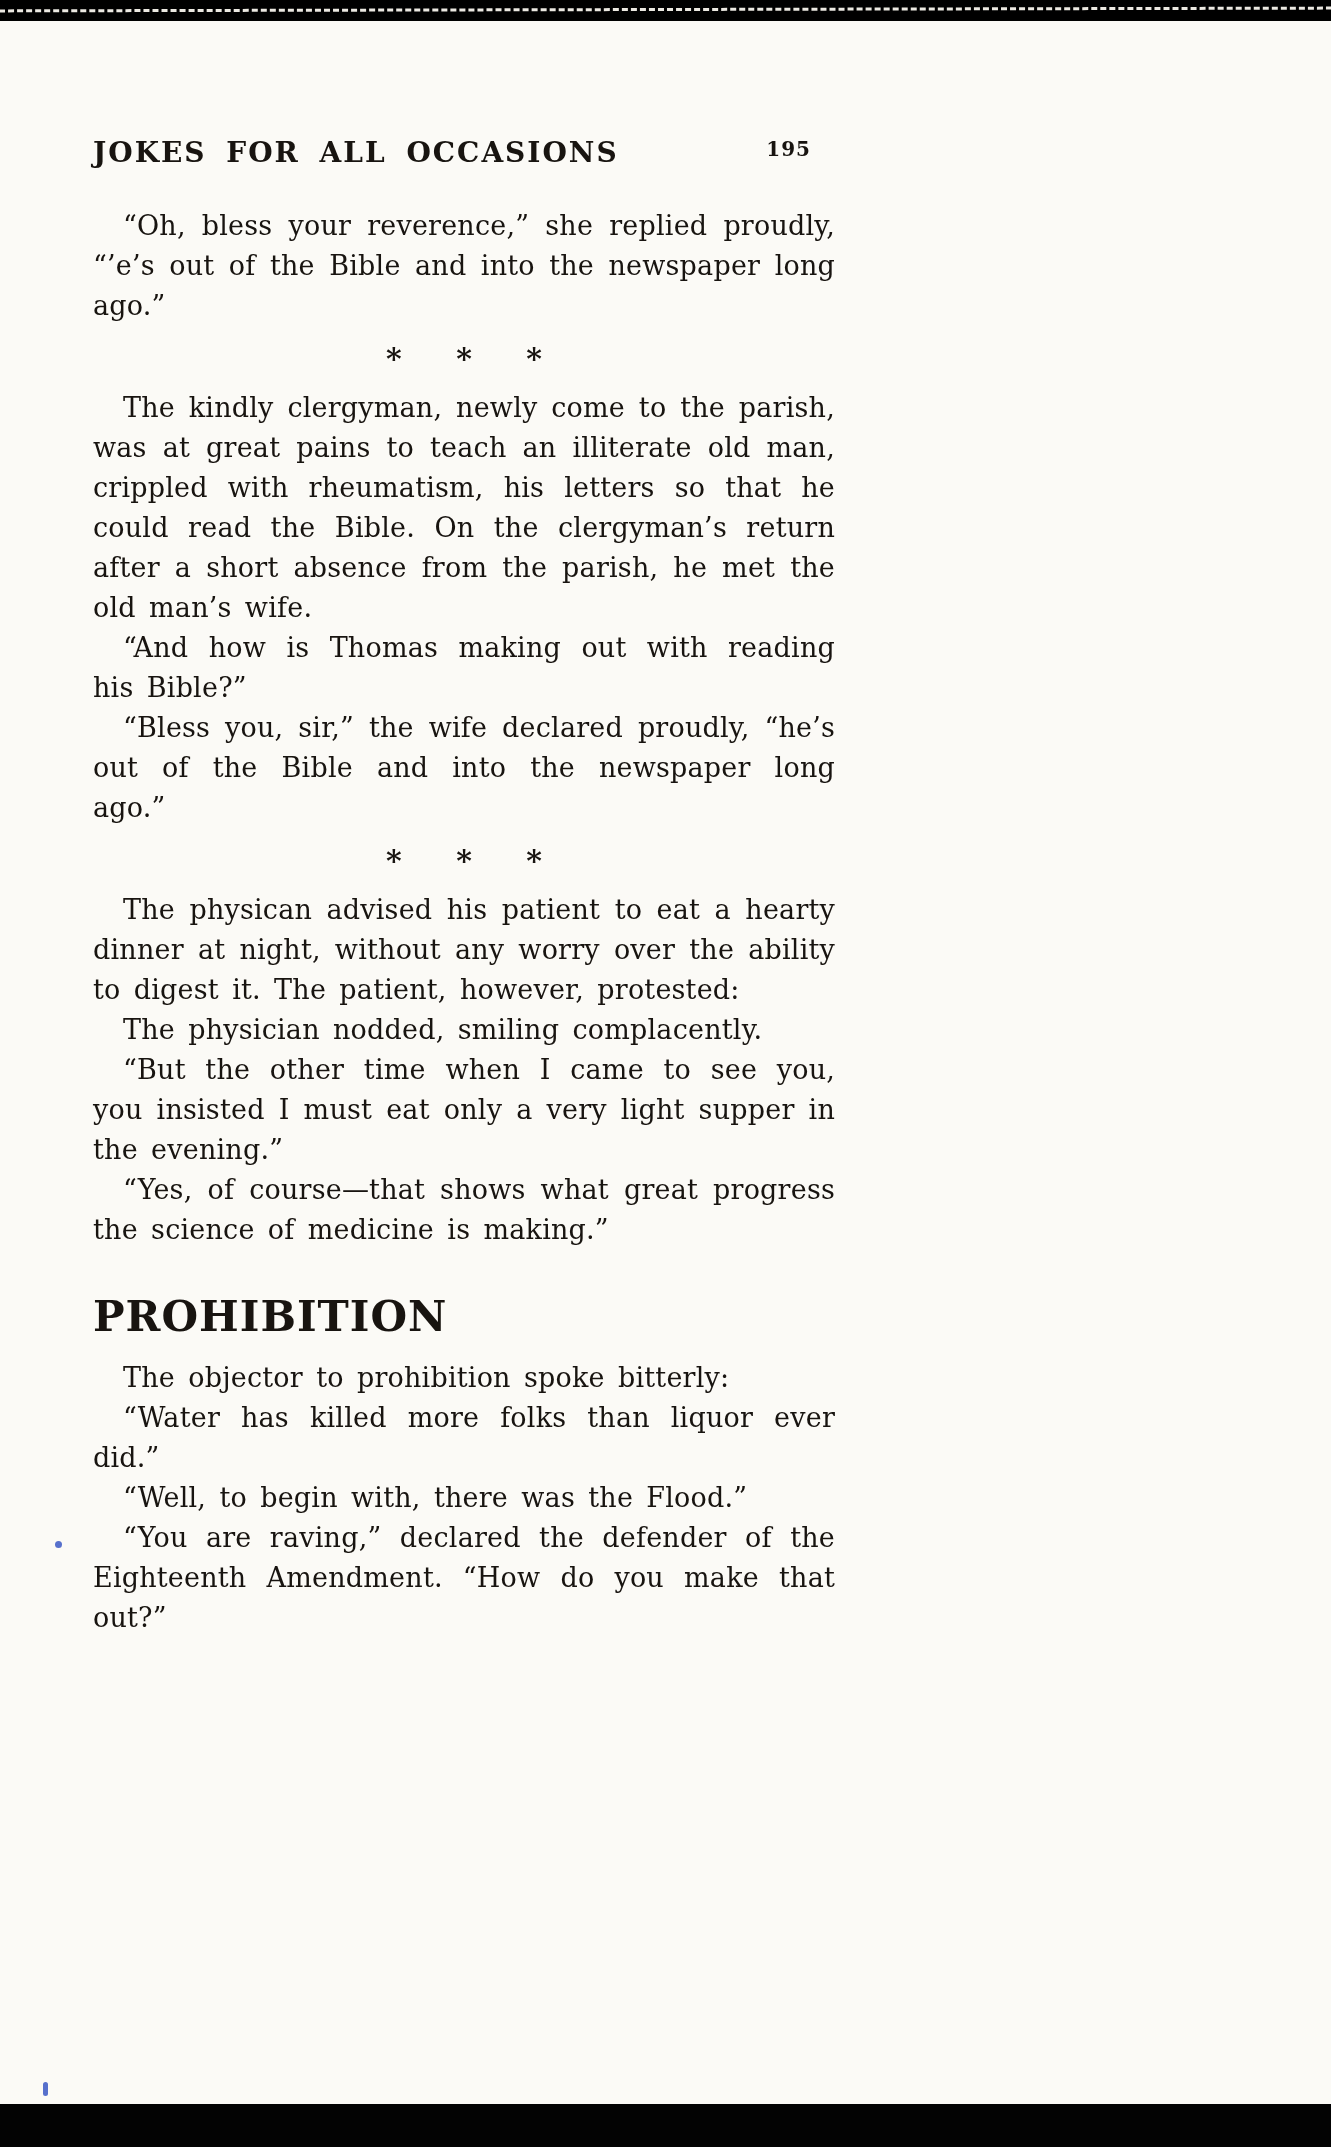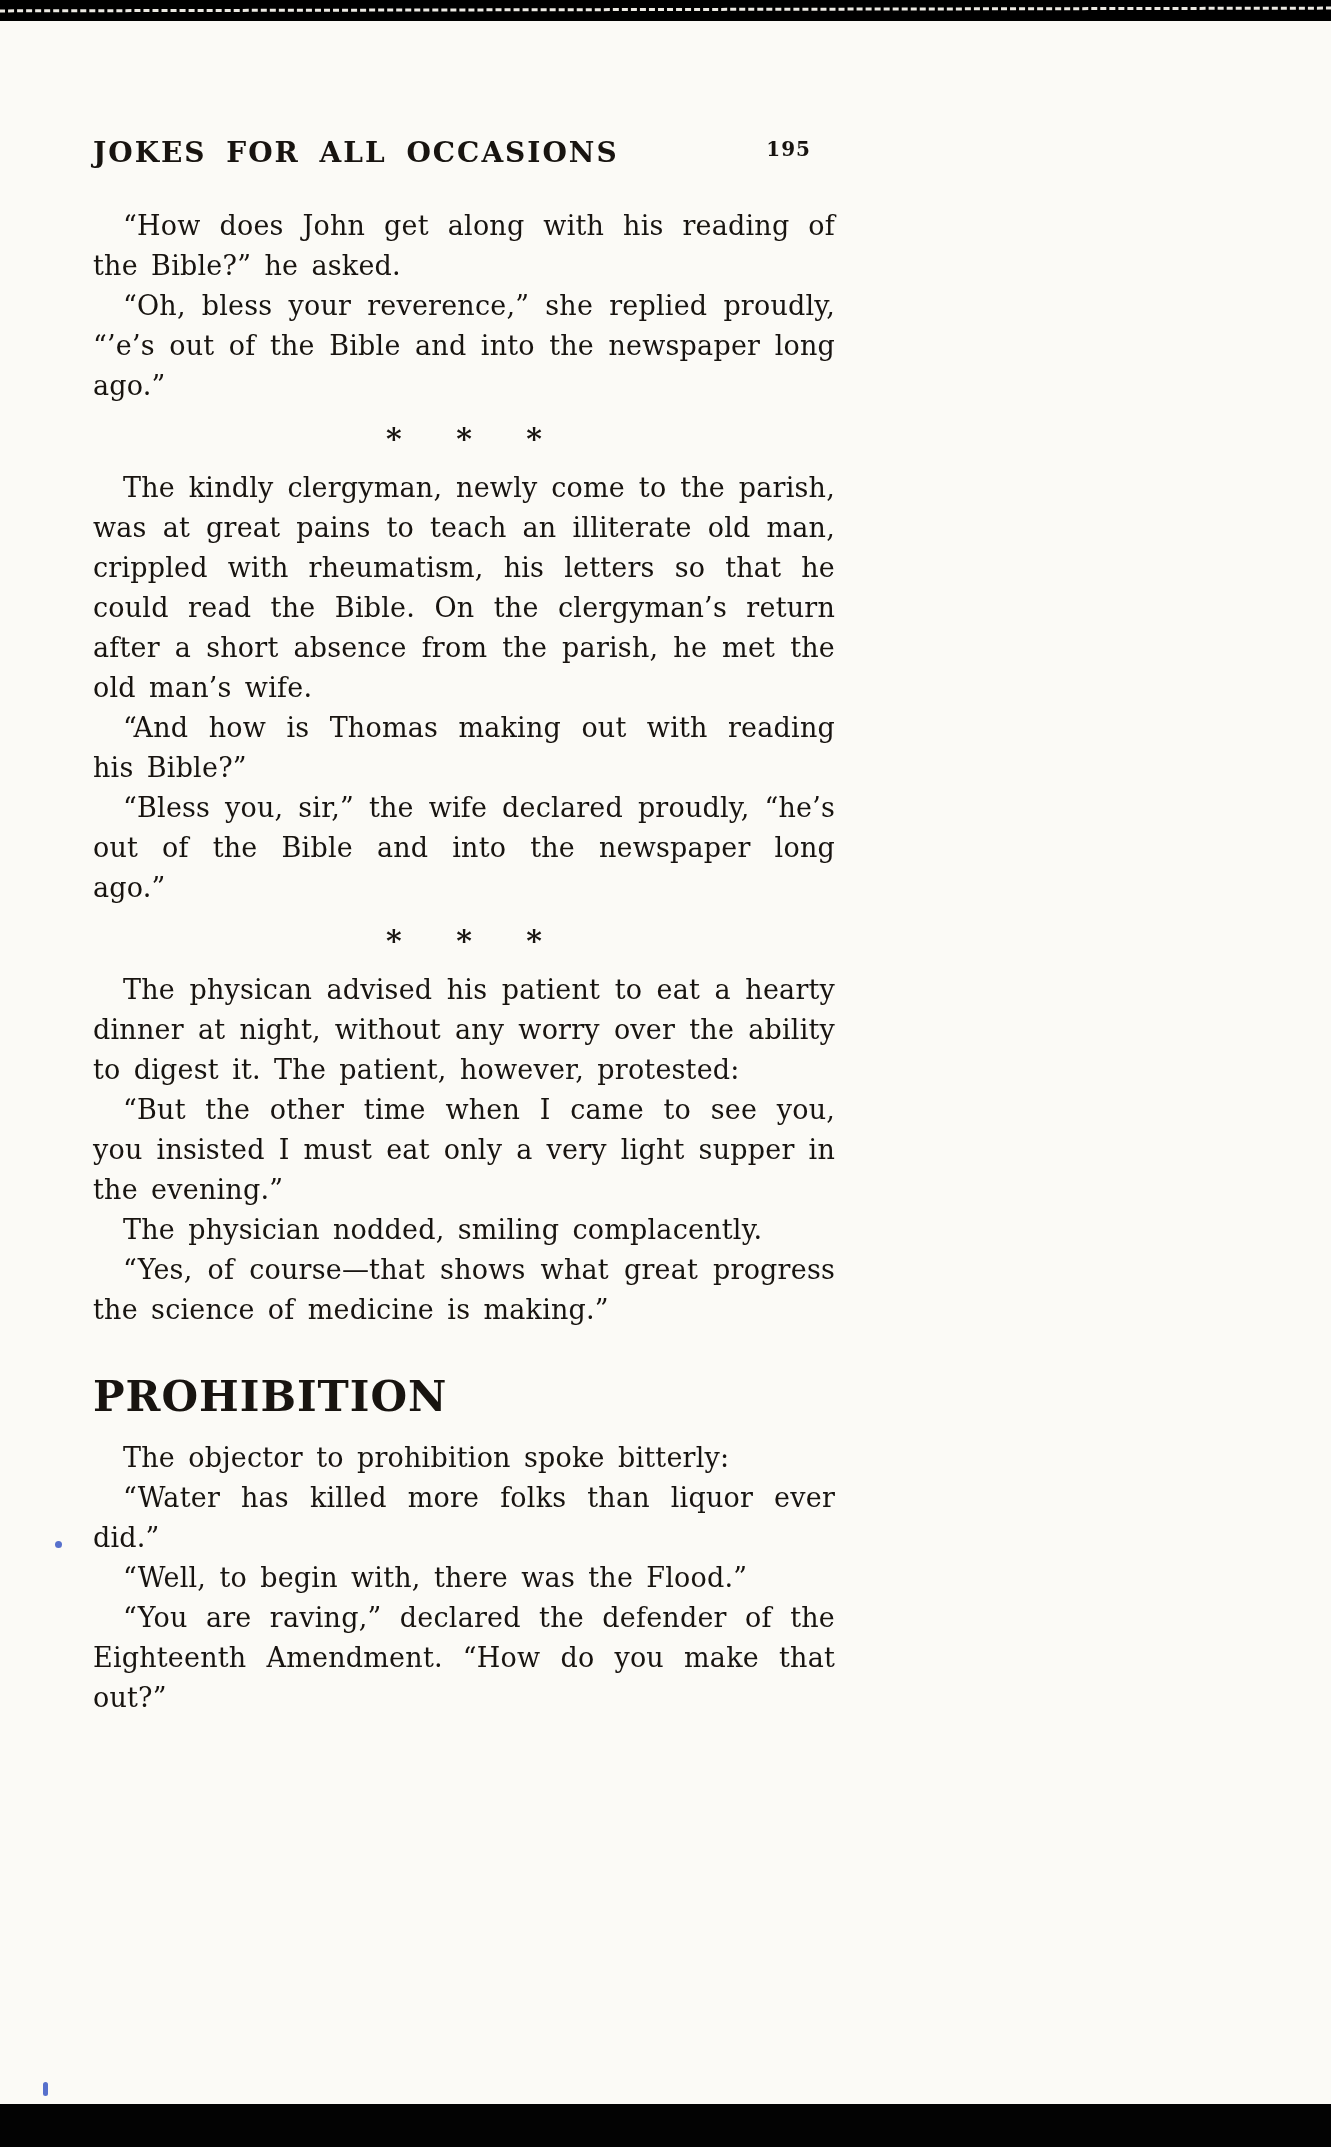--- a/index.html
+++ b/index.html
@@ -112,34 +112,33 @@
   <div class="dash-line"></div>
 </div>
 
 <div class="page-column">
 
   <div class="running-head">
     <span class="running-title">JOKES FOR ALL OCCASIONS</span>
     <span class="page-number">195</span>
   </div>
 
-  <p class="para">“How does John get along with his reading of the Bible?” he asked.</p>
   <p class="para">“Oh, bless your reverence,” she replied proudly, “’e’s out of the Bible and into the newspaper long ago.”</p>
 
   <div class="sep">* * *</div>
 
   <p class="para">The kindly clergyman, newly come to the parish, was at great pains to teach an illiterate old man, crippled with rheumatism, his letters so that he could read the Bible. On the clergyman’s return after a short absence from the parish, he met the old man’s wife.</p>
   <p class="para">“And how is Thomas making out with reading his Bible?”</p>
   <p class="para">“Bless you, sir,” the wife declared proudly, “he’s out of the Bible and into the newspaper long ago.”</p>
 
   <div class="sep">* * *</div>
 
   <p class="para">The physican advised his patient to eat a hearty dinner at night, without any worry over the ability to digest it. The patient, however, protested:</p>
+  <p class="para">The physician nodded, smiling complacently.</p>
   <p class="para">“But the other time when I came to see you, you insisted I must eat only a very light supper in the evening.”</p>
-  <p class="para">The physician nodded, smiling complacently.</p>
   <p class="para">“Yes, of course—that shows what great progress the science of medicine is making.”</p>
 
   <h2 class="section-heading">PROHIBITION</h2>
 
   <p class="para">The objector to prohibition spoke bitterly:</p>
   <p class="para">“Water has killed more folks than liquor ever did.”</p>
   <p class="para">“Well, to begin with, there was the Flood.”</p>
   <p class="para">“You are raving,” declared the defender of the Eighteenth Amendment. “How do you make that out?”</p>
 
 </div>

